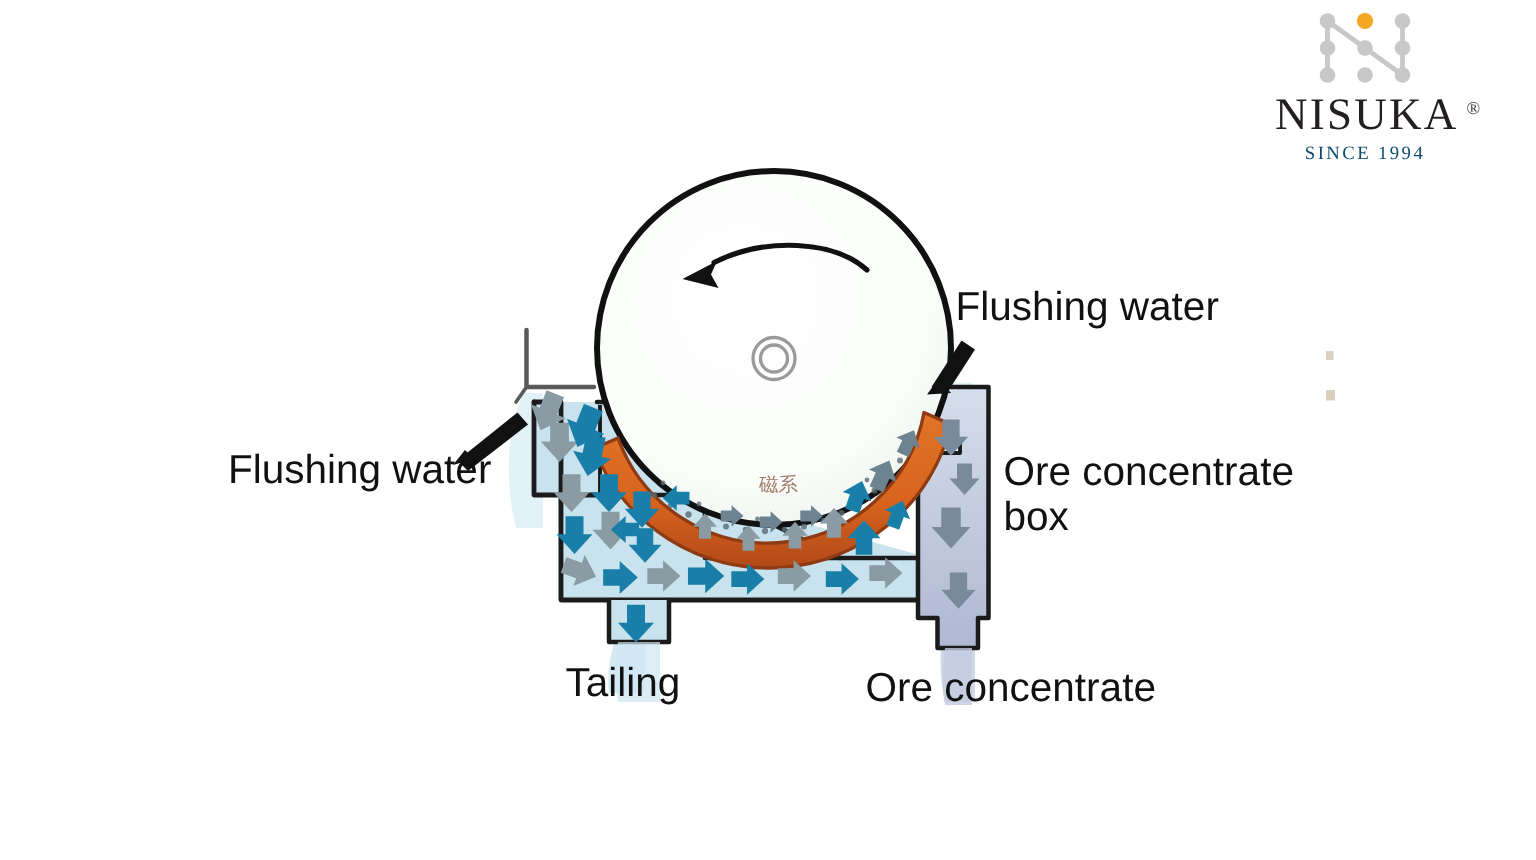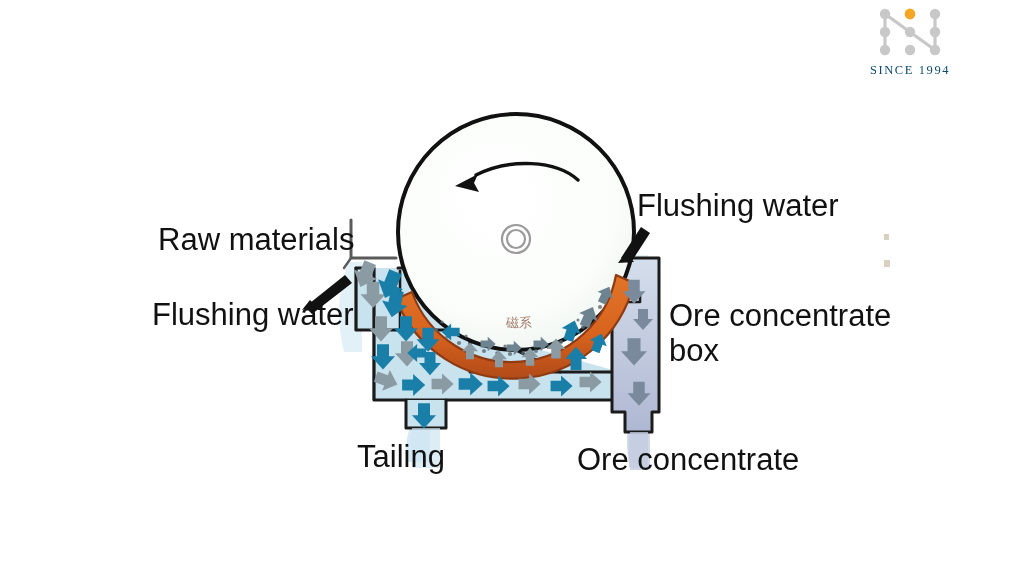--- a/index.html
+++ b/index.html
@@ -62,30 +62,30 @@
     letter-spacing: 1.6px;
     color: #0c4a6e;
     margin-top: 3px;
   }
 
   
   .lbl {
     position: absolute;
     color: #111111;
     font-family: "Liberation Sans", sans-serif;
-    font-size: 31px;
+    font-size: 27px;
     line-height: 1.12;
     white-space: pre-line;
     user-select: none;
   }
   #label-raw-materials { left: 158px; top: 223px; }
   #label-flushing-water-left { left: 152px; top: 298px; }
   #label-flushing-water-right { left: 637px; top: 189px; }
   #label-ore-concentrate-box { left: 669px; top: 299px; }
-  #label-tailing { left: 357px; top: 440px; }
+  #label-tailing { left: 377px; top: 440px; }
   #label-ore-concentrate { left: 577px; top: 443px; }
 
   
   .artifact {
     position: absolute;
     background: #b9a98f;
     opacity: .55;
   }
   #artifact-1 { left: 884px; top: 234px; width: 5px; height: 6px; }
   #artifact-2 { left: 884px; top: 260px; width: 6px; height: 7px; }
@@ -320,21 +320,20 @@
       <path d="M 305 307 L 345 275 L 352 283 L 312 314 Z" fill="#111111"></path>
       <path d="M 302 310 L 316 306 L 310 300 Z" fill="#111111"></path>
     </g>
     <g>
       <path d="M 641 227 L 621 258 L 630 264 L 650 233 Z" fill="#111111"></path>
       <path d="M 618 263 L 634 262 L 626 252 Z" fill="#111111"></path>
     </g>
 
   </svg>
 
-  <div class="lbl" id="label-raw-materials">Raw materials</div>
 
   <div class="lbl" id="label-flushing-water-left">Flushing water</div>
 
   <div class="lbl" id="label-flushing-water-right">Flushing water</div>
 
   <div class="lbl" id="label-ore-concentrate-box">Ore concentrate
 box</div>
 
   <div class="lbl" id="label-tailing">Tailing</div>
 
@@ -358,16 +357,20 @@
         <circle cx="62" cy="10" r="5.2"></circle>
         <circle cx="12" cy="28" r="5.2"></circle>
         <circle cx="62" cy="28" r="5.2"></circle>
         <circle cx="12" cy="46" r="5.2"></circle>
         <circle cx="37" cy="46" r="5.2"></circle>
         <circle cx="62" cy="46" r="5.2"></circle>
       </g>
 
       <circle cx="37" cy="10" r="5.4" fill="#F5A623"></circle>
     </svg>
+    <div class="brand-name">
+      <span>NISUKA</span>
+      <span class="brand-reg">®</span>
+    </div>
     <div class="brand-since">SINCE 1994</div>
   </div>
 
 </div>
 
 </body></html>

